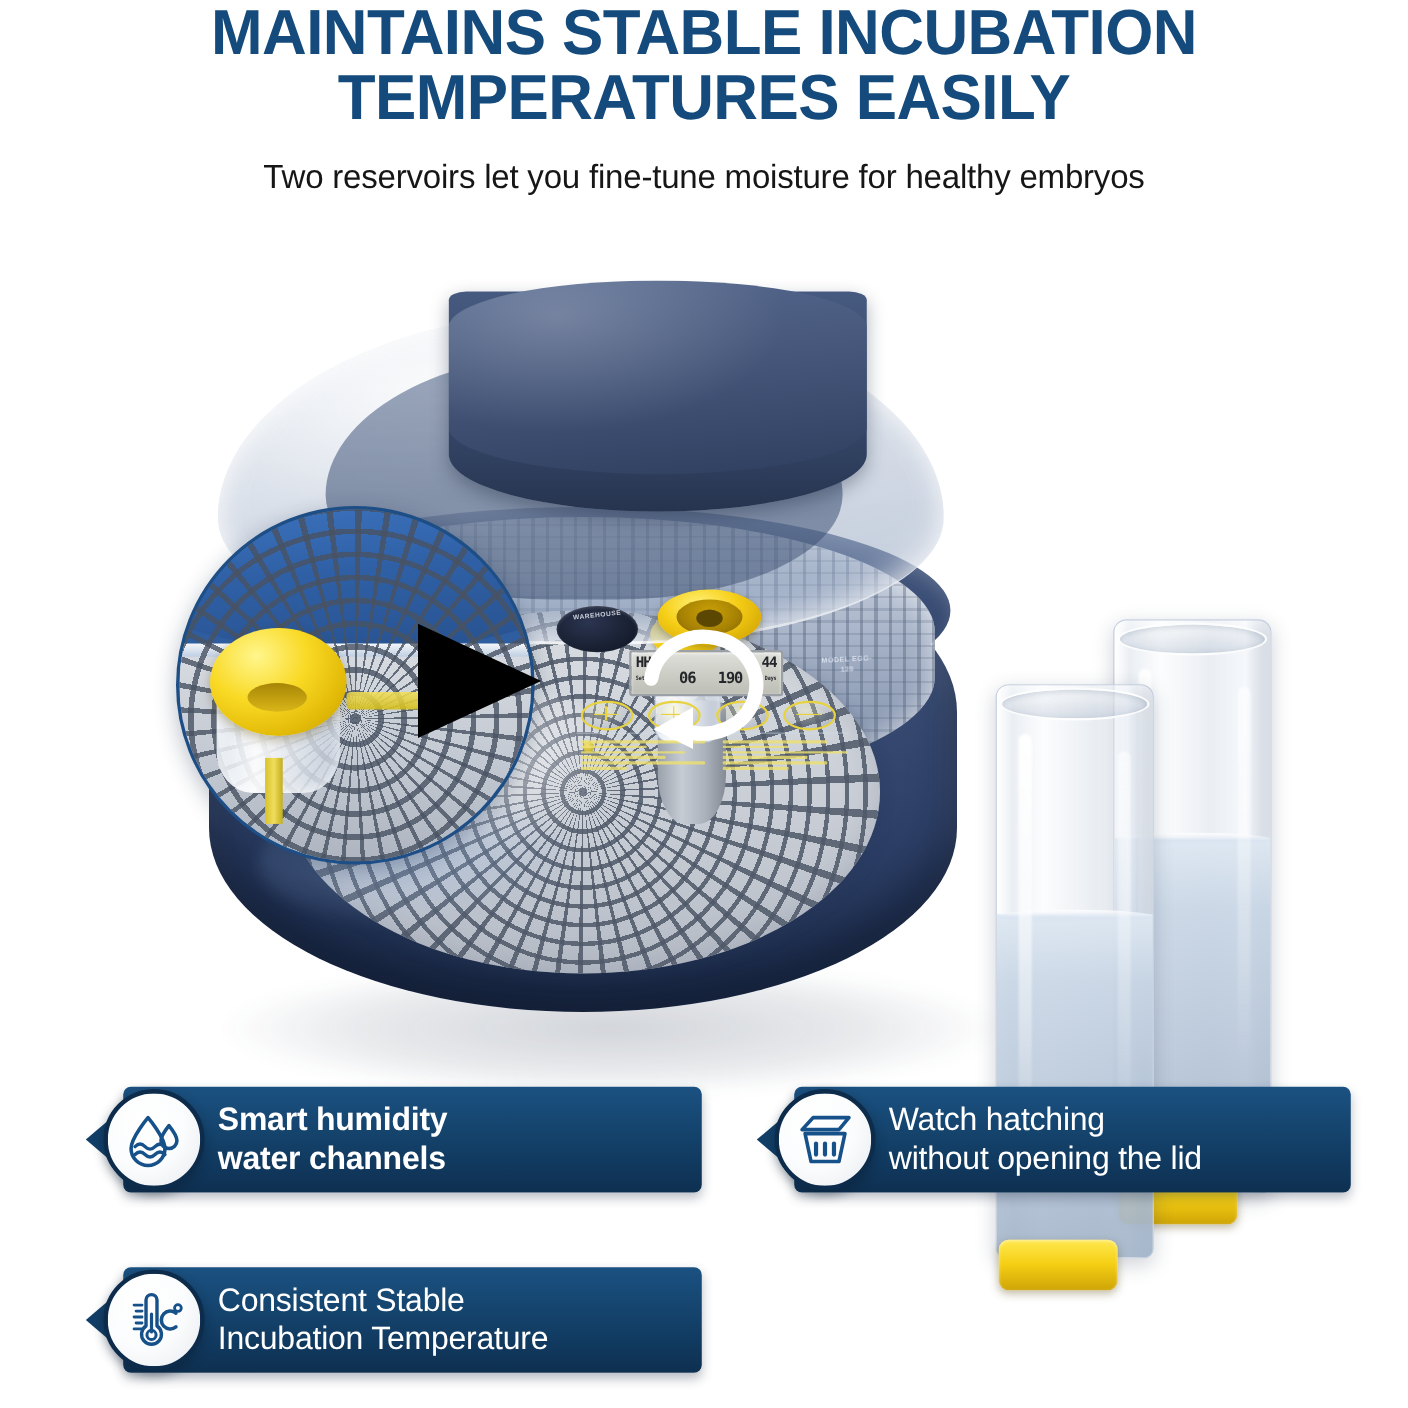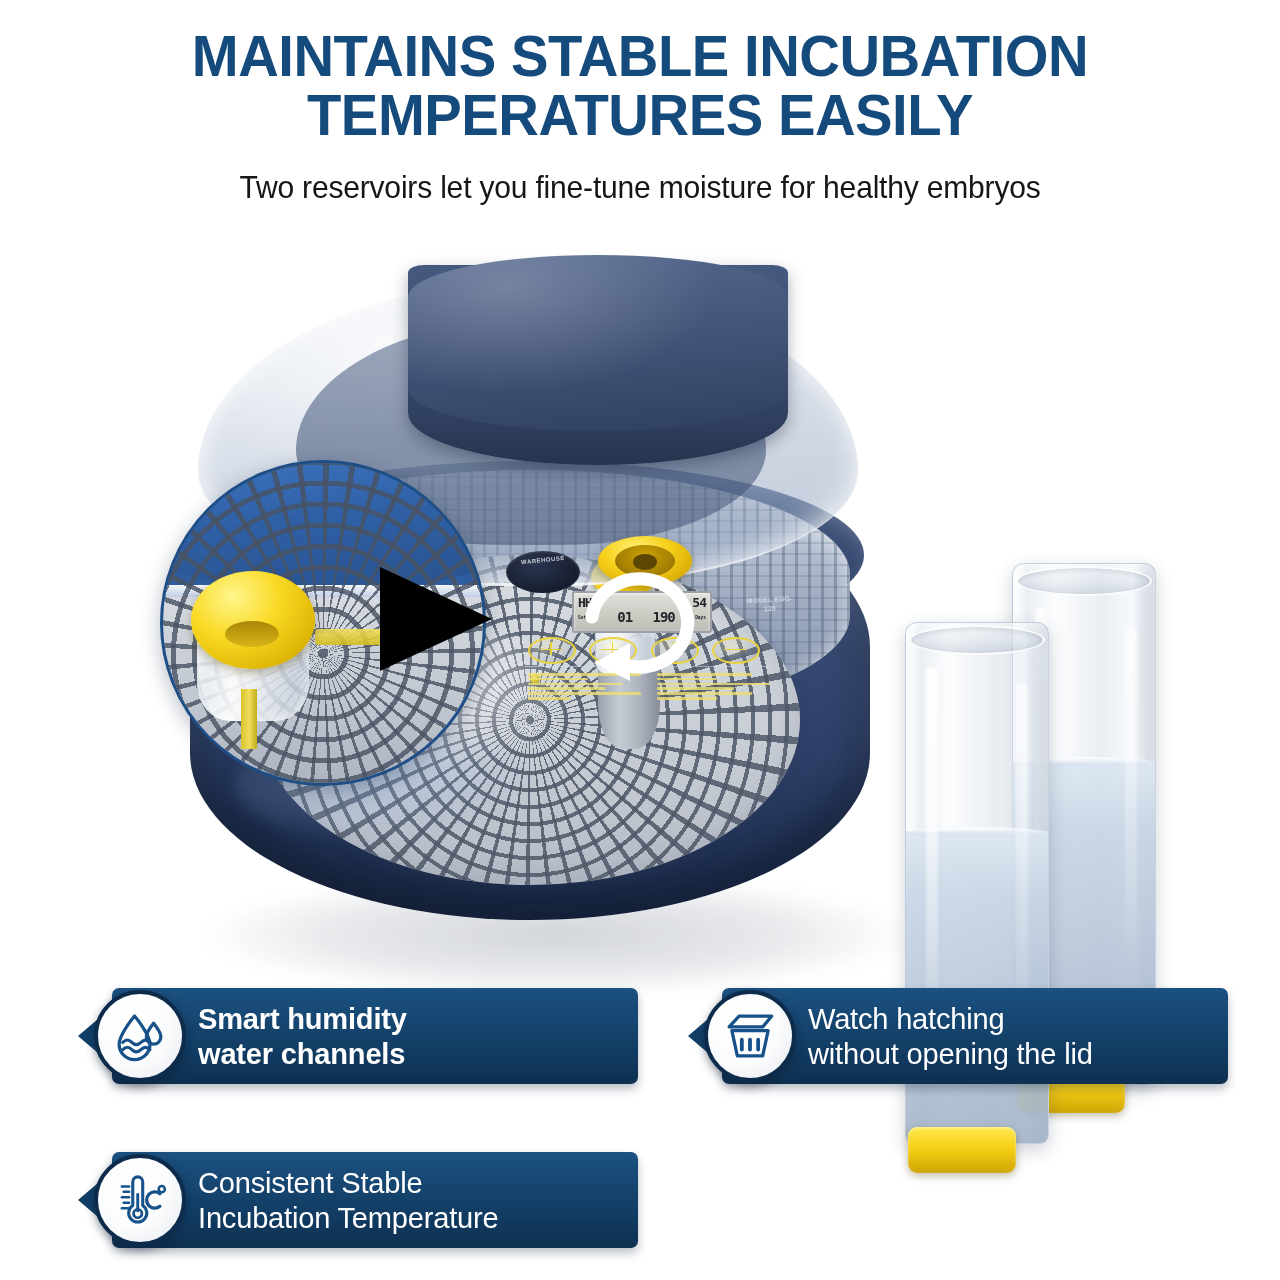--- a/index.html
+++ b/index.html
@@ -16,21 +16,20 @@
     position: relative;
   }
 
   
   .header {
     position: absolute;
     top: 0;
     left: 0;
     width: 1280px;
     text-align: center;
-    margin-top: 26px;
   }
   .headline {
     color: #154b7c;
     font-family: "Liberation Sans", sans-serif;
     font-weight: bold;
     font-size: 58px;
     line-height: 1.02;
     letter-spacing: -0.5px;
     margin: 0 auto;
     max-width: 1060px;
@@ -711,25 +710,25 @@
   </div>
 
   <div class="fill-cap">
     <div class="inner"></div>
     <div class="hole"></div>
   </div>
 
   <div class="lcd">
     <div class="lcd-row top">
       <span>HH0</span>
-      <span>54</span>
+      <span>44</span>
     </div>
     <div class="lcd-row bot">
       <span class="lcd-mini">Setting</span>
-      <span>01</span>
+      <span>06</span>
       <span>190</span>
       <span class="lcd-mini">Days</span>
     </div>
   </div>
 
   <div class="btn-row">
     <div class="ybtn"></div>
     <div class="ybtn"></div>
     <div class="ybtn bar"></div>
     <div class="ybtn minus"></div>

